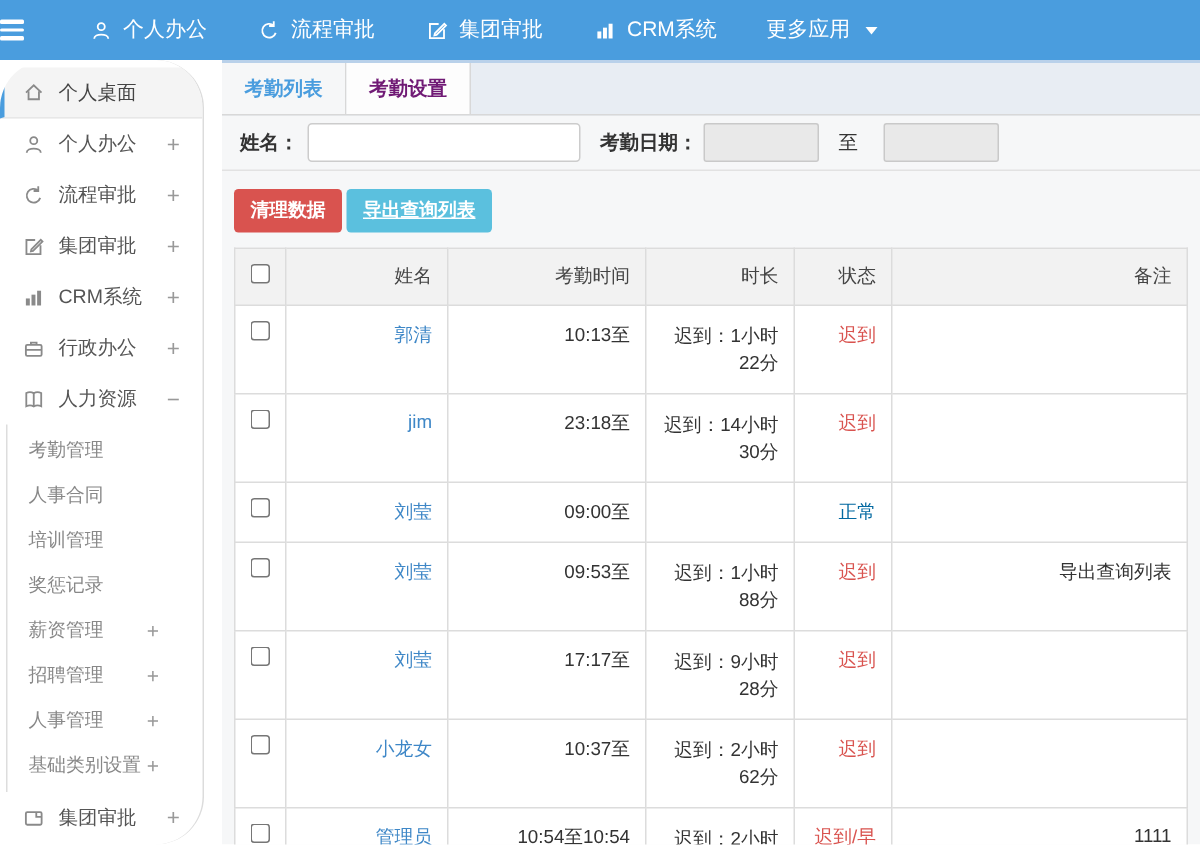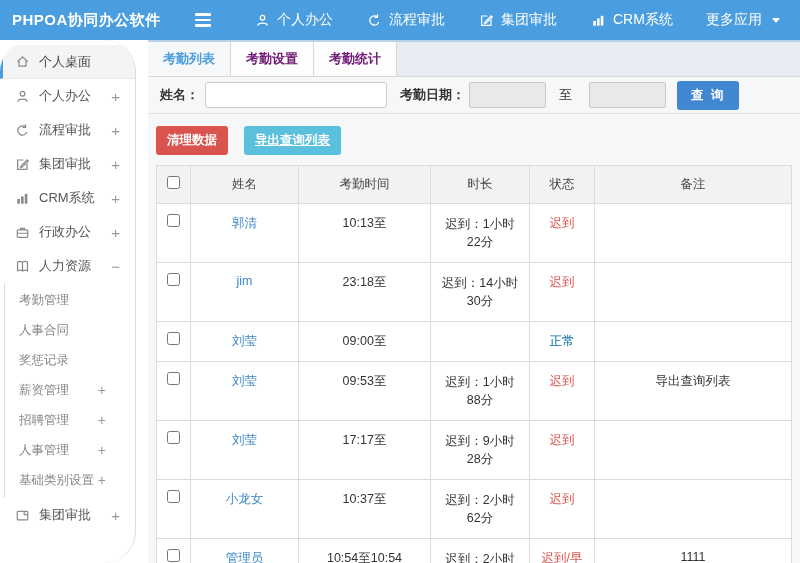--- a/index.html
+++ b/index.html
@@ -50,43 +50,42 @@
   .flabel { font-size:13px; font-weight:bold; color:#333; }
   .name-input { width:182px; height:26px; border:1px solid #ccc; border-radius:3px; margin-left:6px;
     background:#fff; padding:0 6px; font-size:12px; }
   .flabel.date { margin-left:13px; }
   .date-input { width:77px; height:26px; border:1px solid #c9c9c9; border-radius:2px;
     background:#e9e9e9; margin-left:4px; padding:0 5px; font-size:12px; }
   .to { font-size:13px; color:#333; margin:0 13px; }
   .btn { border:none; border-radius:3px; color:#fff; font-weight:bold; font-size:12.5px;
     cursor:pointer; font-family:inherit; }
   .btn.primary { background:var(--primary); padding:6px 14px; margin-left:11px; letter-spacing:2px; }
-  .toolbar { padding:12px 8px 10px 8px; display:flex; gap:16px; }
+  .toolbar { padding:12px 8px 10px 8px; display:flex; gap:3px; }
   .btn.danger { background:var(--danger); padding:6px 11px; }
   .btn.info { background:var(--info); padding:6px 11px;text-decoration:underline; }
 
   
   .grid { width:636px; margin:0 8px; border-collapse:collapse; background:#fff; font-size:12.5px;
     color:#333; table-layout:fixed; }
-  .grid th, .grid td { border:1px solid #dcdcdc; text-align:center; vertical-align:top; padding:11px 10px; }
+  .grid th, .grid td { border:1px solid #dcdcdc; text-align:right; vertical-align:top; padding:11px 10px; }
   .grid thead th { background:#f2f2f2; font-weight:normal; color:#444; padding:10px 10px; }
   .grid .c-check { text-align:center; padding:10px 4px; }
   .grid input[type=checkbox] { width:13px; height:13px; cursor:pointer; }
   .name-link { color:var(--link); cursor:pointer; text-decoration:none; }
   .cell-duration div { line-height:18px; }
   .st-late, .st-late_early { color:var(--danger); }
   .st-normal { color:#0369a1; }
 </style>
 </head>
 <body>
 
 <div class="app">
 
   <header class="topbar">
-    <div class="logo">PHPOA协同办公软件</div>
     <div class="hamburger">
       <span></span>
         <span></span>
         <span></span>
     </div>
     <nav class="topmenu">
         <a class="top-menu-item">
           <span class="icn white">
             <svg viewBox="0 0 16 16" fill="none" stroke="currentColor" stroke-width="1.3">
               <circle cx="8" cy="5.1" r="2.5"></circle>
@@ -203,20 +202,23 @@
         <span class="toggle">−</span>
       </div>
       <div class="side-sub">
         <div class="side-sub-item">
           <span>考勤管理</span>
         </div>
         <div class="side-sub-item">
           <span>人事合同</span>
         </div>
         <div class="side-sub-item">
+          <span>培训管理</span>
+        </div>
+        <div class="side-sub-item">
           <span>奖惩记录</span>
         </div>
         <div class="side-sub-item">
           <span>薪资管理</span>
           <span class="toggle">+</span>
         </div>
         <div class="side-sub-item">
           <span>招聘管理</span>
           <span class="toggle">+</span>
         </div>
@@ -239,31 +241,29 @@
         <span>集团审批</span>
         <span class="toggle">+</span>
       </div>
       <div class="side-item"></div>
     </aside>
 
   <main class="content">
     <div class="tabbar">
         <div class="tab active">考勤列表</div>
         <div class="tab">考勤设置</div>
-        <div class="tab">考勤统计</div>
       </div>
 
     <div class="searchpane">
       <label class="flabel">姓名：</label>
       <input class="name-input" value="" style="">
       <label class="flabel date">考勤日期：</label>
       <input class="date-input" value="" style="">
       <span class="to">至</span>
       <input class="date-input" value="" style="">
-      <button class="btn primary">查 询</button>
     </div>
 
     <div class="toolbar">
       <button class="btn danger">清理数据</button>
       <button class="btn info">导出查询列表</button>
     </div>
 
     <table class="grid">
       <colgroup>
         <col style="width:34px">

